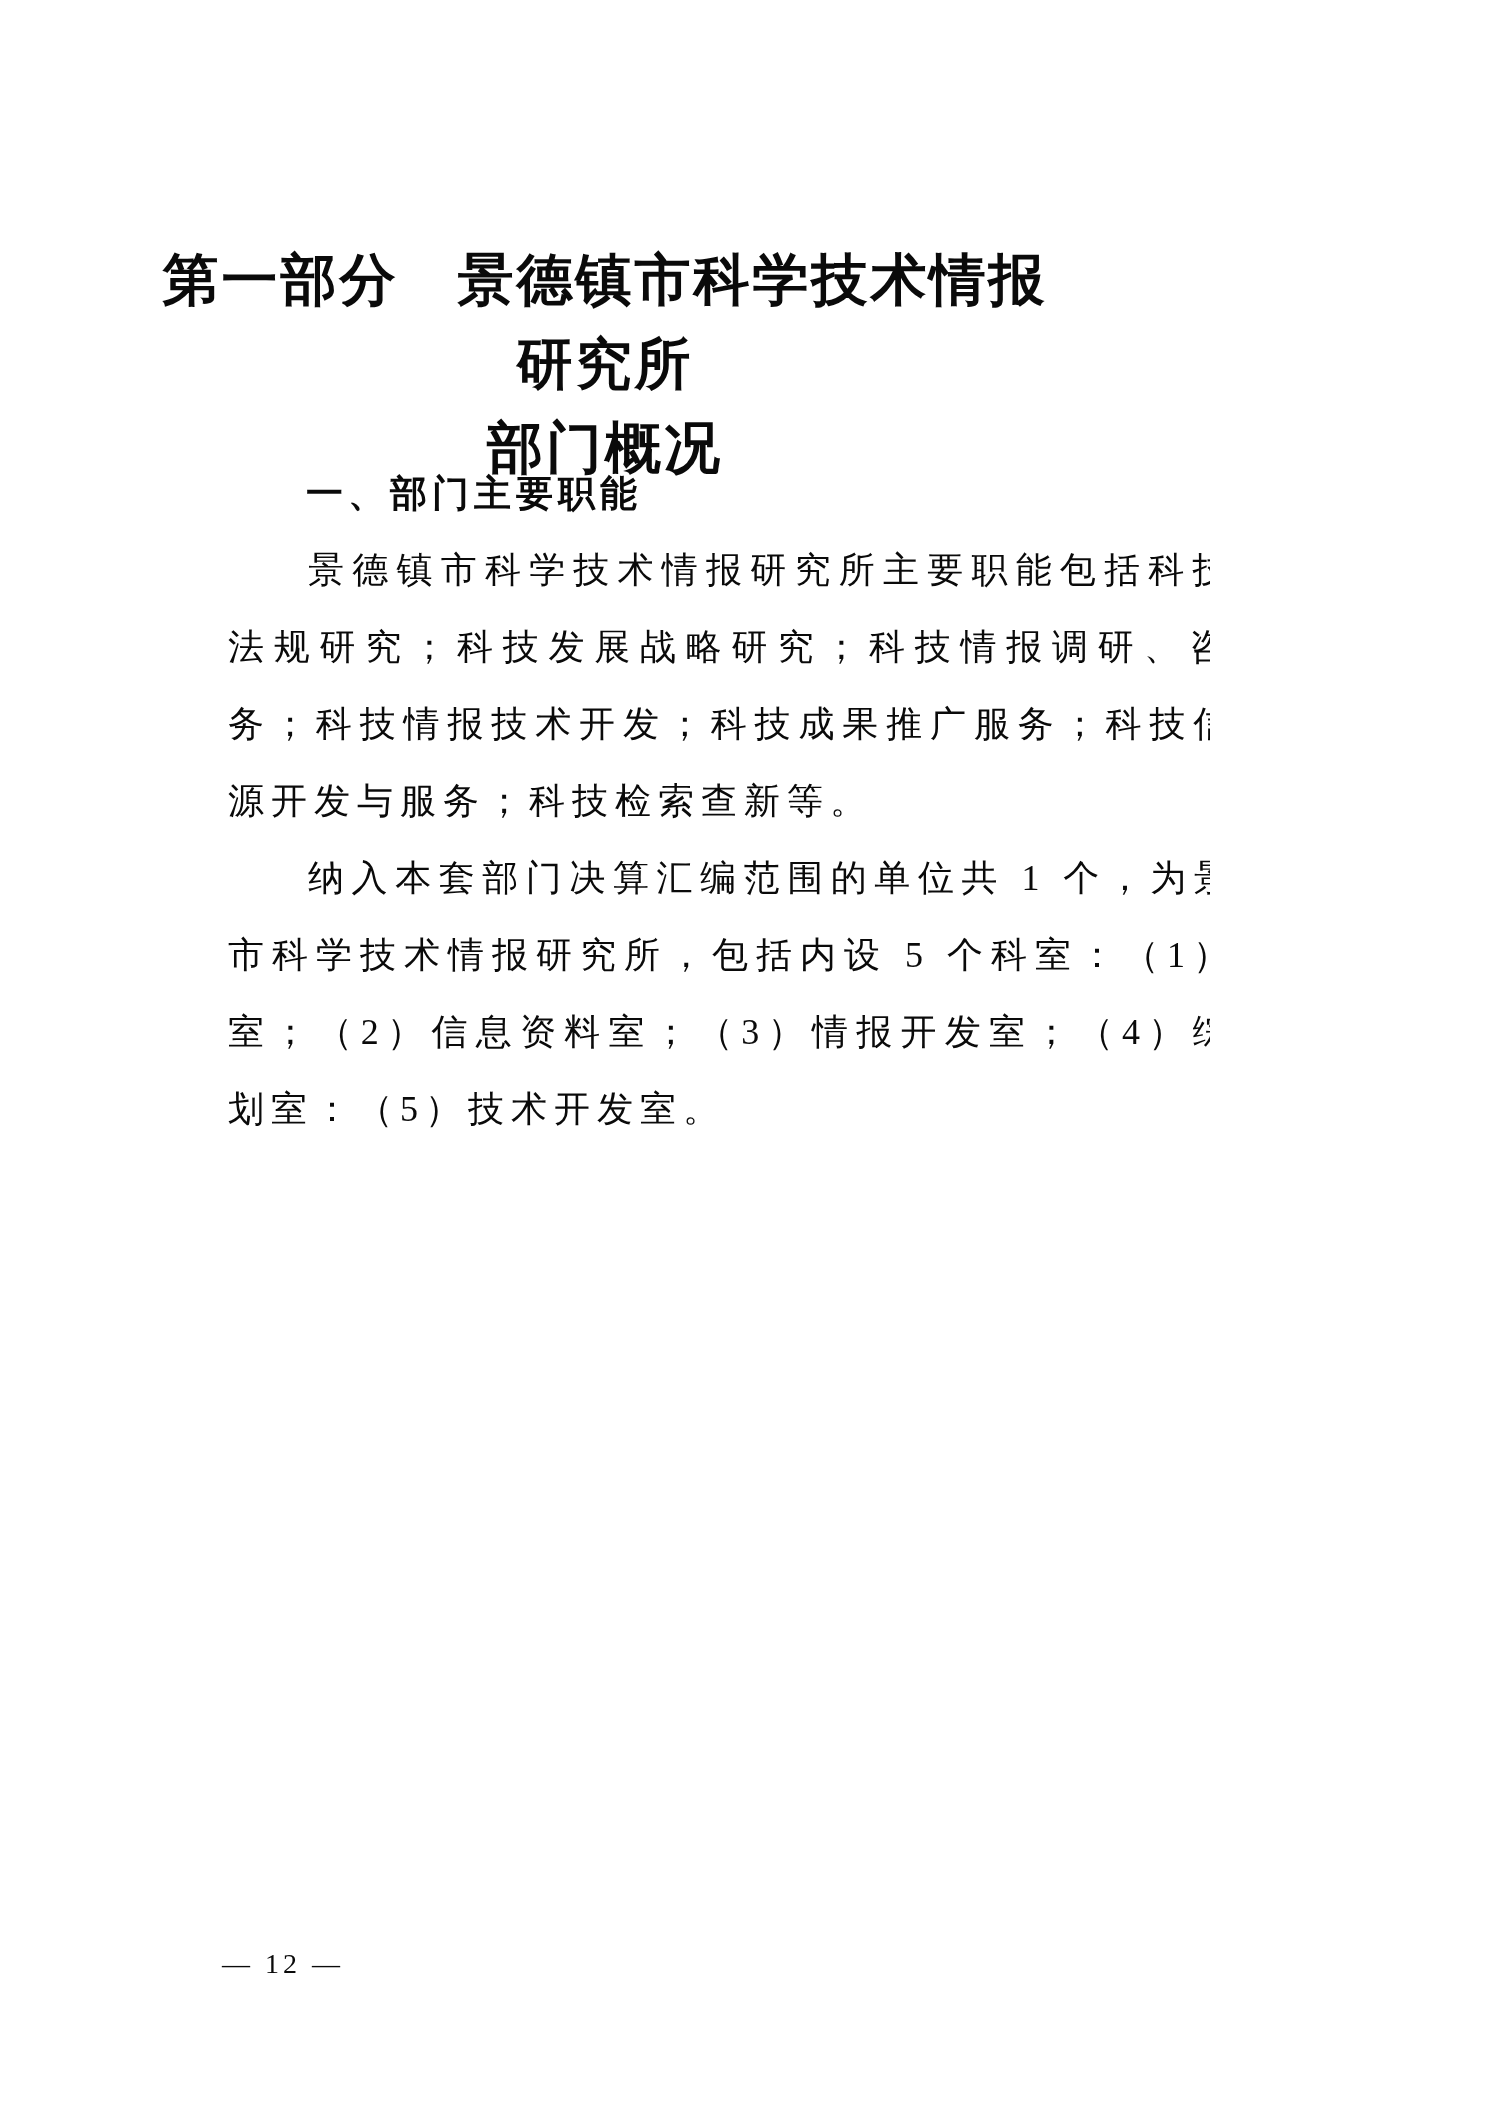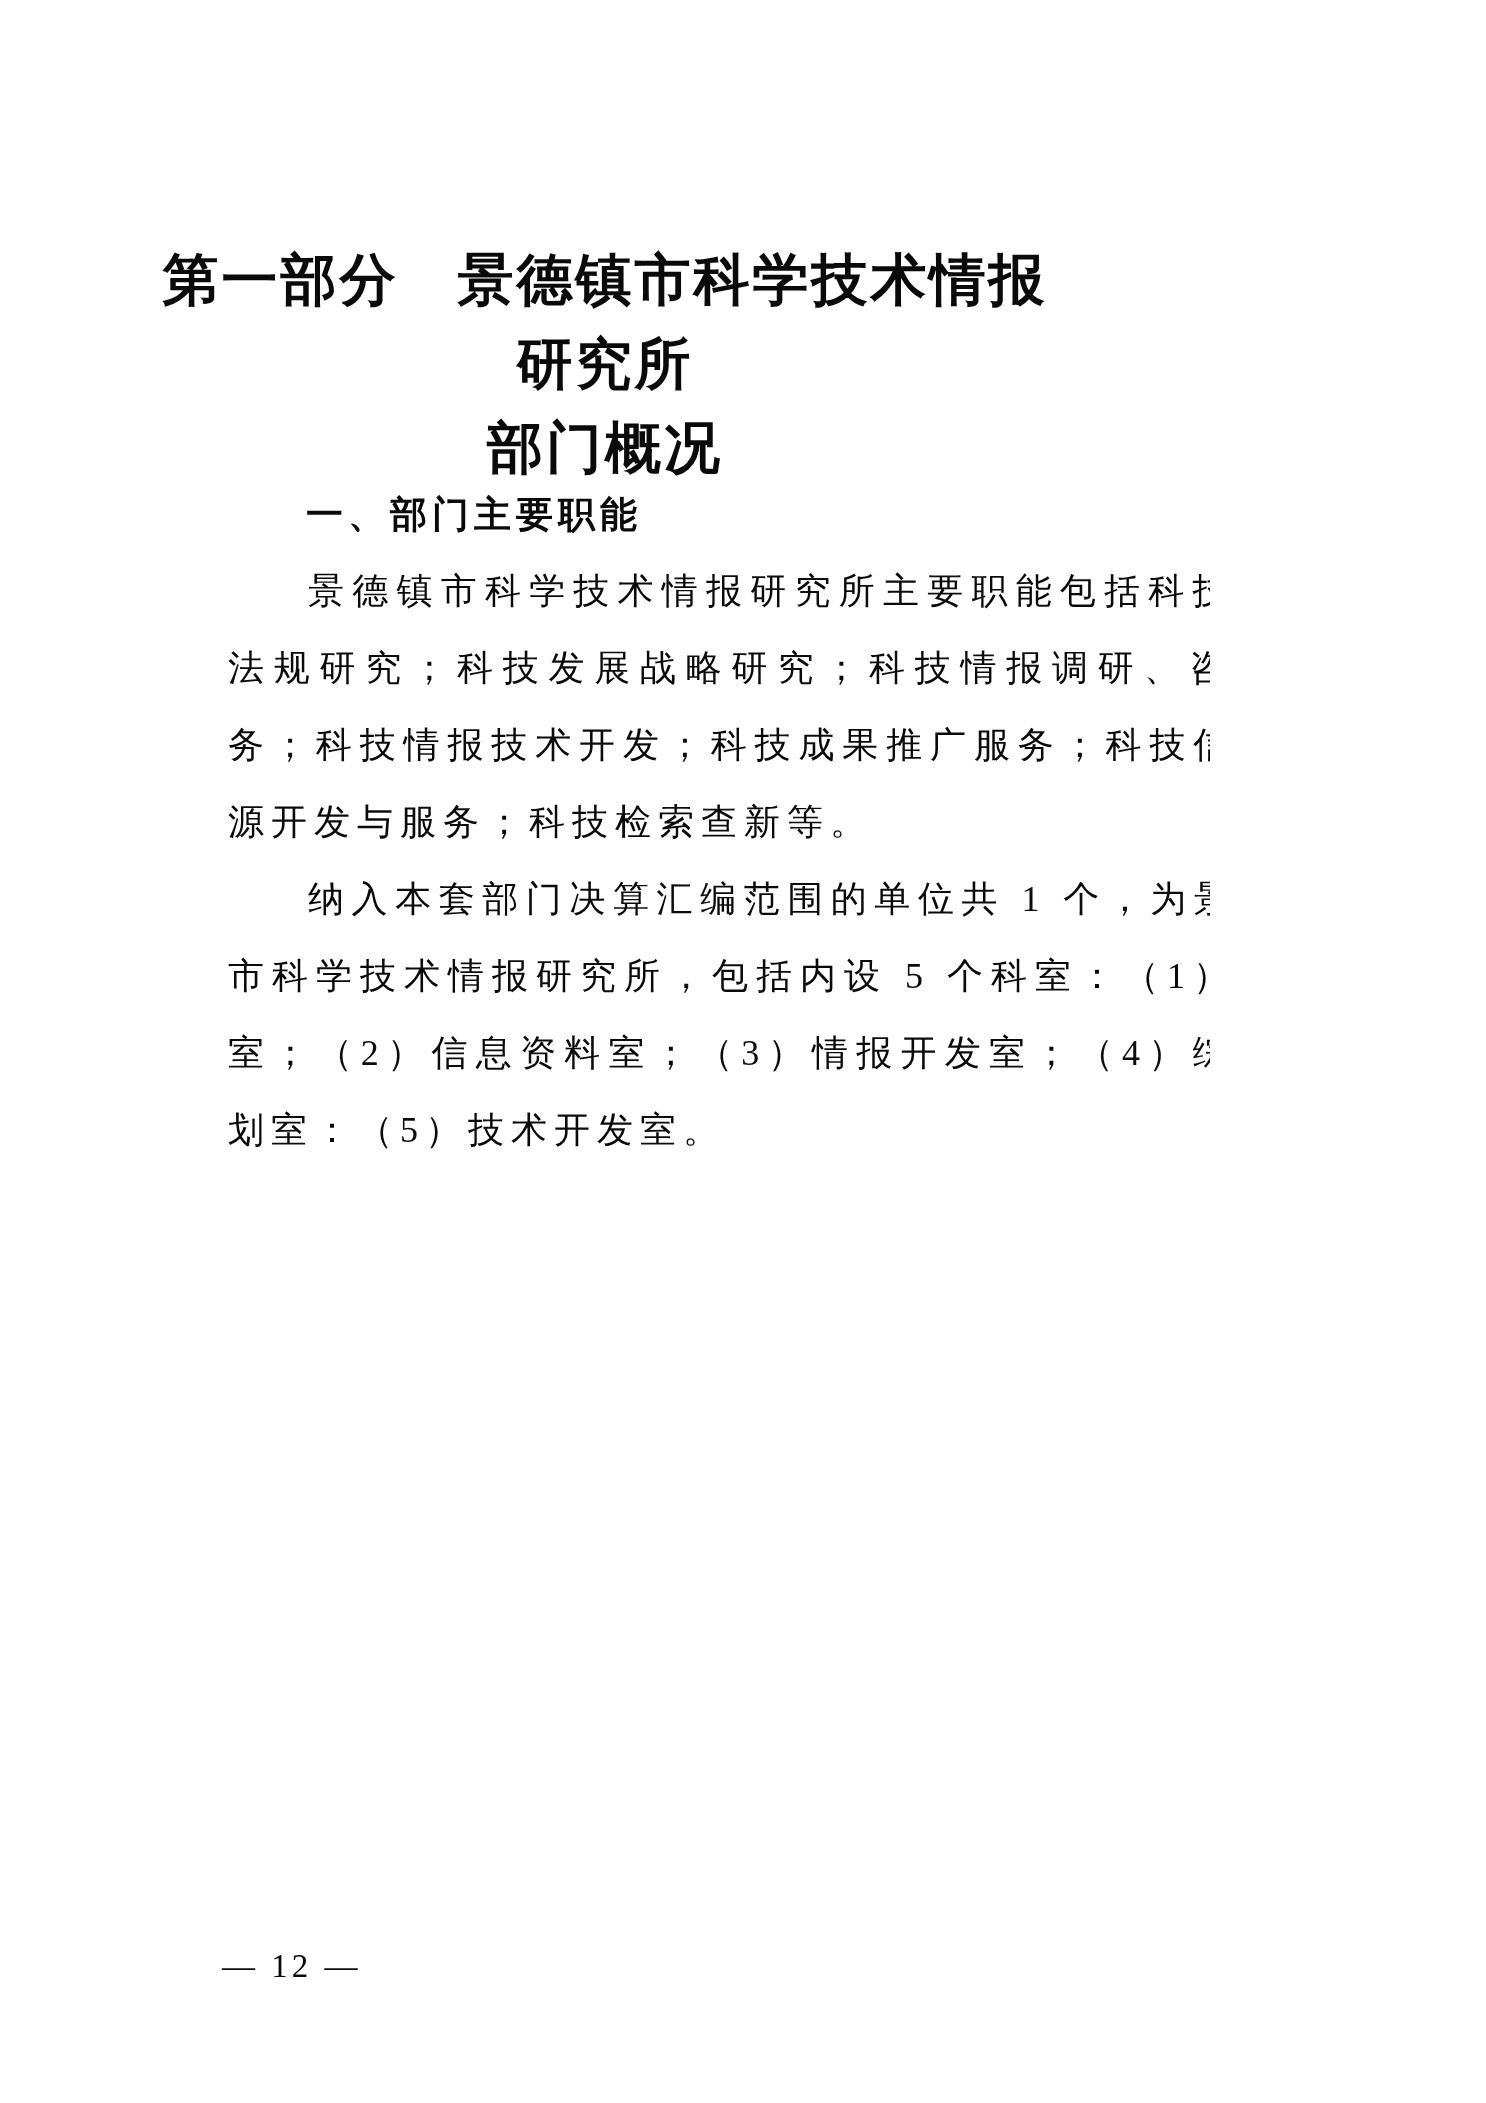--- a/index.html
+++ b/index.html
@@ -28,21 +28,21 @@
     font-size: 56px;
     line-height: 84px;
     letter-spacing: 3px;
     color: #0a0a0a;
   }
   h1.doc-title .title-line {
     display: block;
   }
   .doc-body {
     position: absolute;
-    top: 476px;
+    top: 455px;
     left: 228px;
     width: 1096px;
   }
   .doc-body h2 {
     margin: 0;
     font-family: "Liberation Sans", "DejaVu Sans", sans-serif;
     font-weight: bold;
     font-size: 37px;
     line-height: 77px;
     letter-spacing: 5px;
@@ -58,21 +58,21 @@
     text-align: justify;
     color: #0a0a0a;
   }
   .doc-body h2.second-heading {
     margin-top: 6px;
   }
   .page-number {
     position: absolute;
     left: 222px;
     top: 1948px;
-    font-size: 33px;
+    font-size: 28px;
     letter-spacing: 4px;
     color: #0a0a0a;
     font-family: "Liberation Serif", "DejaVu Serif", serif;
   }
 </style>
 </head>
 <body>
 
 <div class="page">
 

